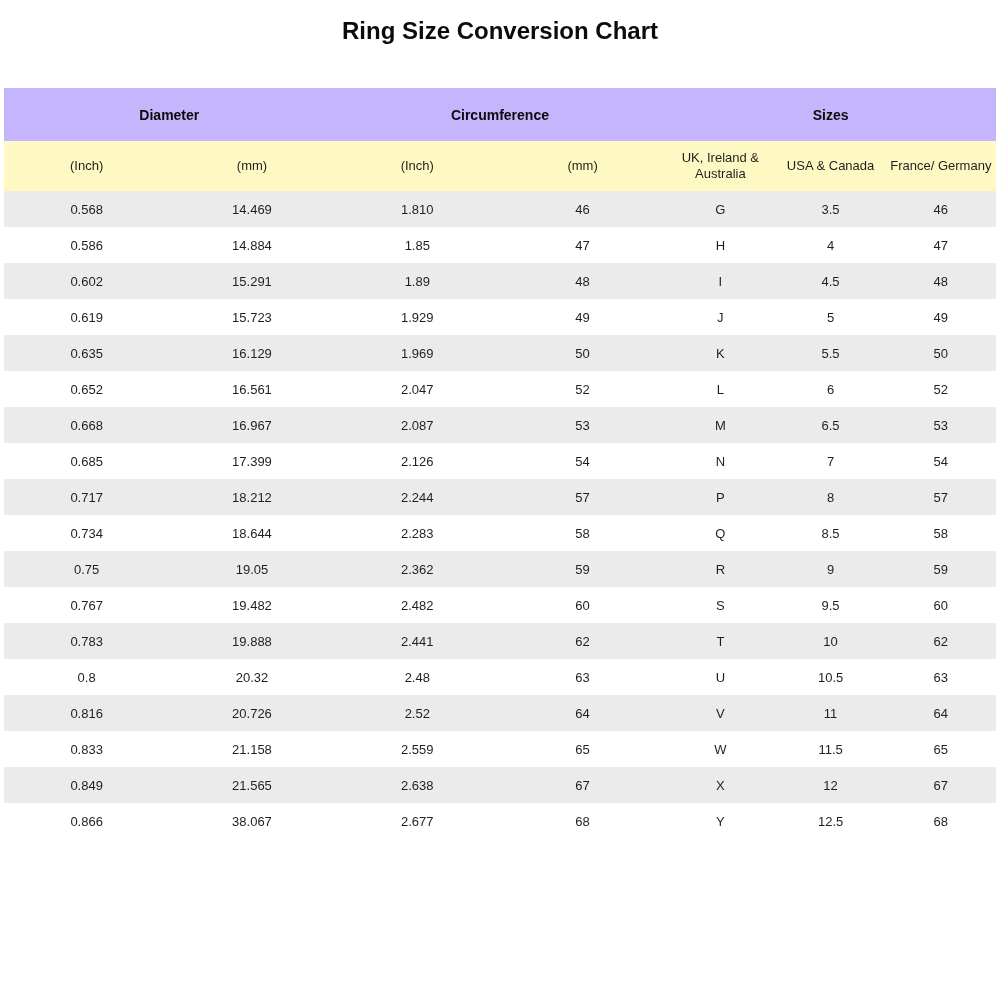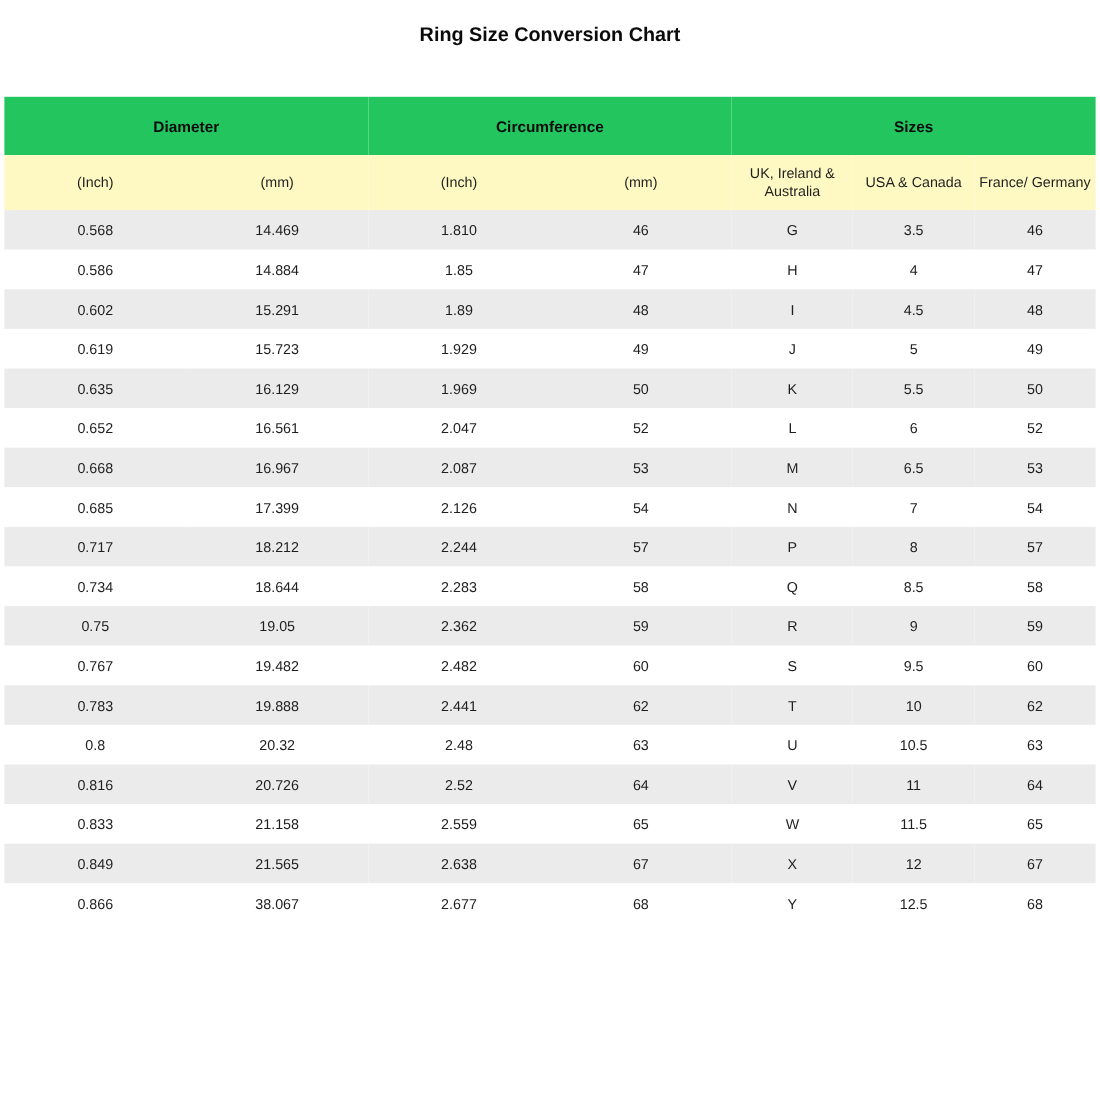--- a/index.html
+++ b/index.html
@@ -8,40 +8,40 @@
     background: #ffffff;
     width: 1000px;
     height: 1000px;
     font-family: "Liberation Sans", sans-serif;
     color: #1f1f1f;
     overflow: hidden;
   }
   .page-title {
     margin: 20px 0 0 0;
     text-align: center;
-    font-size: 18px;
+    font-size: 24px;
     font-weight: bold;
     color: #0b0b0b;
     line-height: 22px;
   }
   table.conversion {
     border-collapse: collapse;
     table-layout: fixed;
     width: 992px;
     margin: 46px 4px 0 4px;
   }
   table.conversion th, table.conversion td {
     width: 14.2857%;
     text-align: center;
     vertical-align: middle;
     padding: 0 4px;
     box-sizing: border-box;
   }
   tr.group-row {
-    background: #22c55e;
+    background: #c4b5fd;
     height: 53px;
   }
   tr.group-row th {
     font-size: 14px;
     font-weight: bold;
     color: #0b0b0b;
   }
   tr.subheader-row {
     background: #fef9c3;
     height: 50px;

